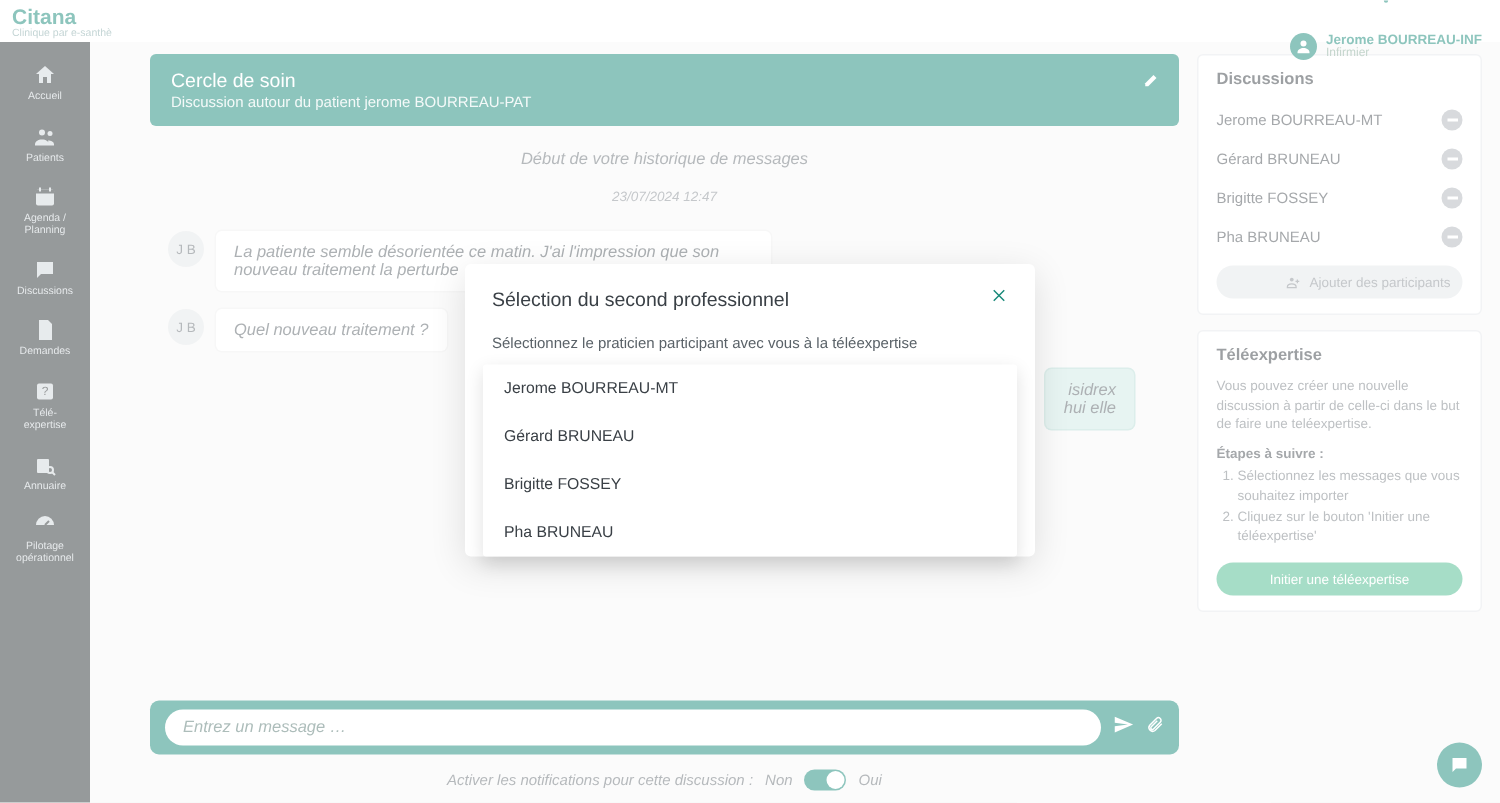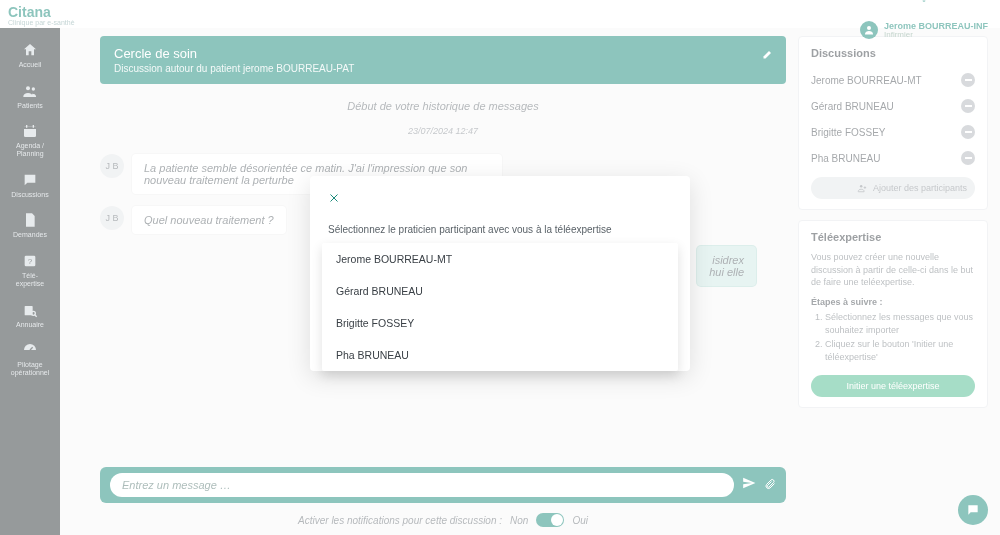--- a/index.html
+++ b/index.html
@@ -32,21 +32,21 @@
   .chat-header { background: #1a8a7a; color: #fff; border-radius: 4px; padding: 10px 14px; position: relative; }
   .chat-title { font-size: 13px; font-weight: 500; }
   .chat-sub { font-size: 10px; opacity: .9; margin-top: 2px; }
   .edit-icon { position: absolute; top: 10px; right: 12px; }
   .edit-icon svg{width:12px;height:12px;fill:#fff;}
 
   .chat-body { flex: 1; overflow: hidden; padding: 8px 0; }
   .history-start { text-align: center; color: #6b7278; font-size: 11px; margin: 8px 0 14px; font-style: italic;}
   .timestamp { text-align: center; color: #8a9096; font-size: 9px; margin-bottom: 18px; font-style: italic;}
   .msg-row { display: flex; align-items: flex-start; gap: 8px; margin-bottom: 12px; }
-  .msg-avatar { width: 24px; height: 24px; border-radius: 50%; background: #e3e6e8; color:#6b7278; font-size: 9px; display: flex; align-items: center; justify-content: center; flex-shrink:0;}
+  .msg-avatar { width: 24px; height: 24px; border-radius: 50%; background: #e3e6e8; color:#6b7278; font-size: 9px; display: flex; align-items: center; justify-content: center; flex-shrink:0;margin-left:12px;}
   .msg-bubble { background: #fff; border-radius: 4px; padding: 8px 12px; font-size: 11px; color: #5a6268; max-width: 370px; box-shadow: 0 0 0 1px #eee; font-style: italic;}
   .msg-row.right { justify-content: flex-end; padding-right: 30px;}
   .msg-bubble.teal { background: #cfe8e4; box-shadow: 0 0 0 1px #b8dcd6;}
 
   .composer-wrap { margin-top: 4px;}
   .composer { display: flex; align-items: center; gap: 8px; background: #1a8a7a; border-radius: 6px; padding: 6px 10px; }
   .composer-input { flex: 1; background: #ffffff; border: none; border-radius: 14px; padding: 6px 12px; font-size: 11px; color: #5a7a75; font-style: italic;}
   .composer-input::placeholder { color: #5a7a75; }
   .send-btn svg{width:14px;height:14px;fill:#fff;}
   .attach-btn svg{width:12px;height:12px;fill:#fff;}
@@ -262,20 +262,21 @@
 
 <div class="chat-fab">
   <svg viewBox="0 0 24 24">
       <path d="M4 4h16v12H8l-4 4z"></path>
     </svg>
 </div>
 
 <div class="overlay"></div>
 <div class="modal">
   <div class="modal-head">
+    <div class="modal-title">Sélection du second professionnel</div>
     <span class="modal-close"><svg viewBox="0 0 24 24">
           <path d="M5 5l14 14M19 5L5 19"></path>
         </svg></span>
   </div>
   <div class="modal-desc">Sélectionnez le praticien participant avec vous à la téléexpertise</div>
   <div class="dropdown">
     <div class="dd-item">Jerome BOURREAU-MT</div>
     <div class="dd-item">Gérard BRUNEAU</div>
     <div class="dd-item">Brigitte FOSSEY</div>
     <div class="dd-item">Pha BRUNEAU</div>

